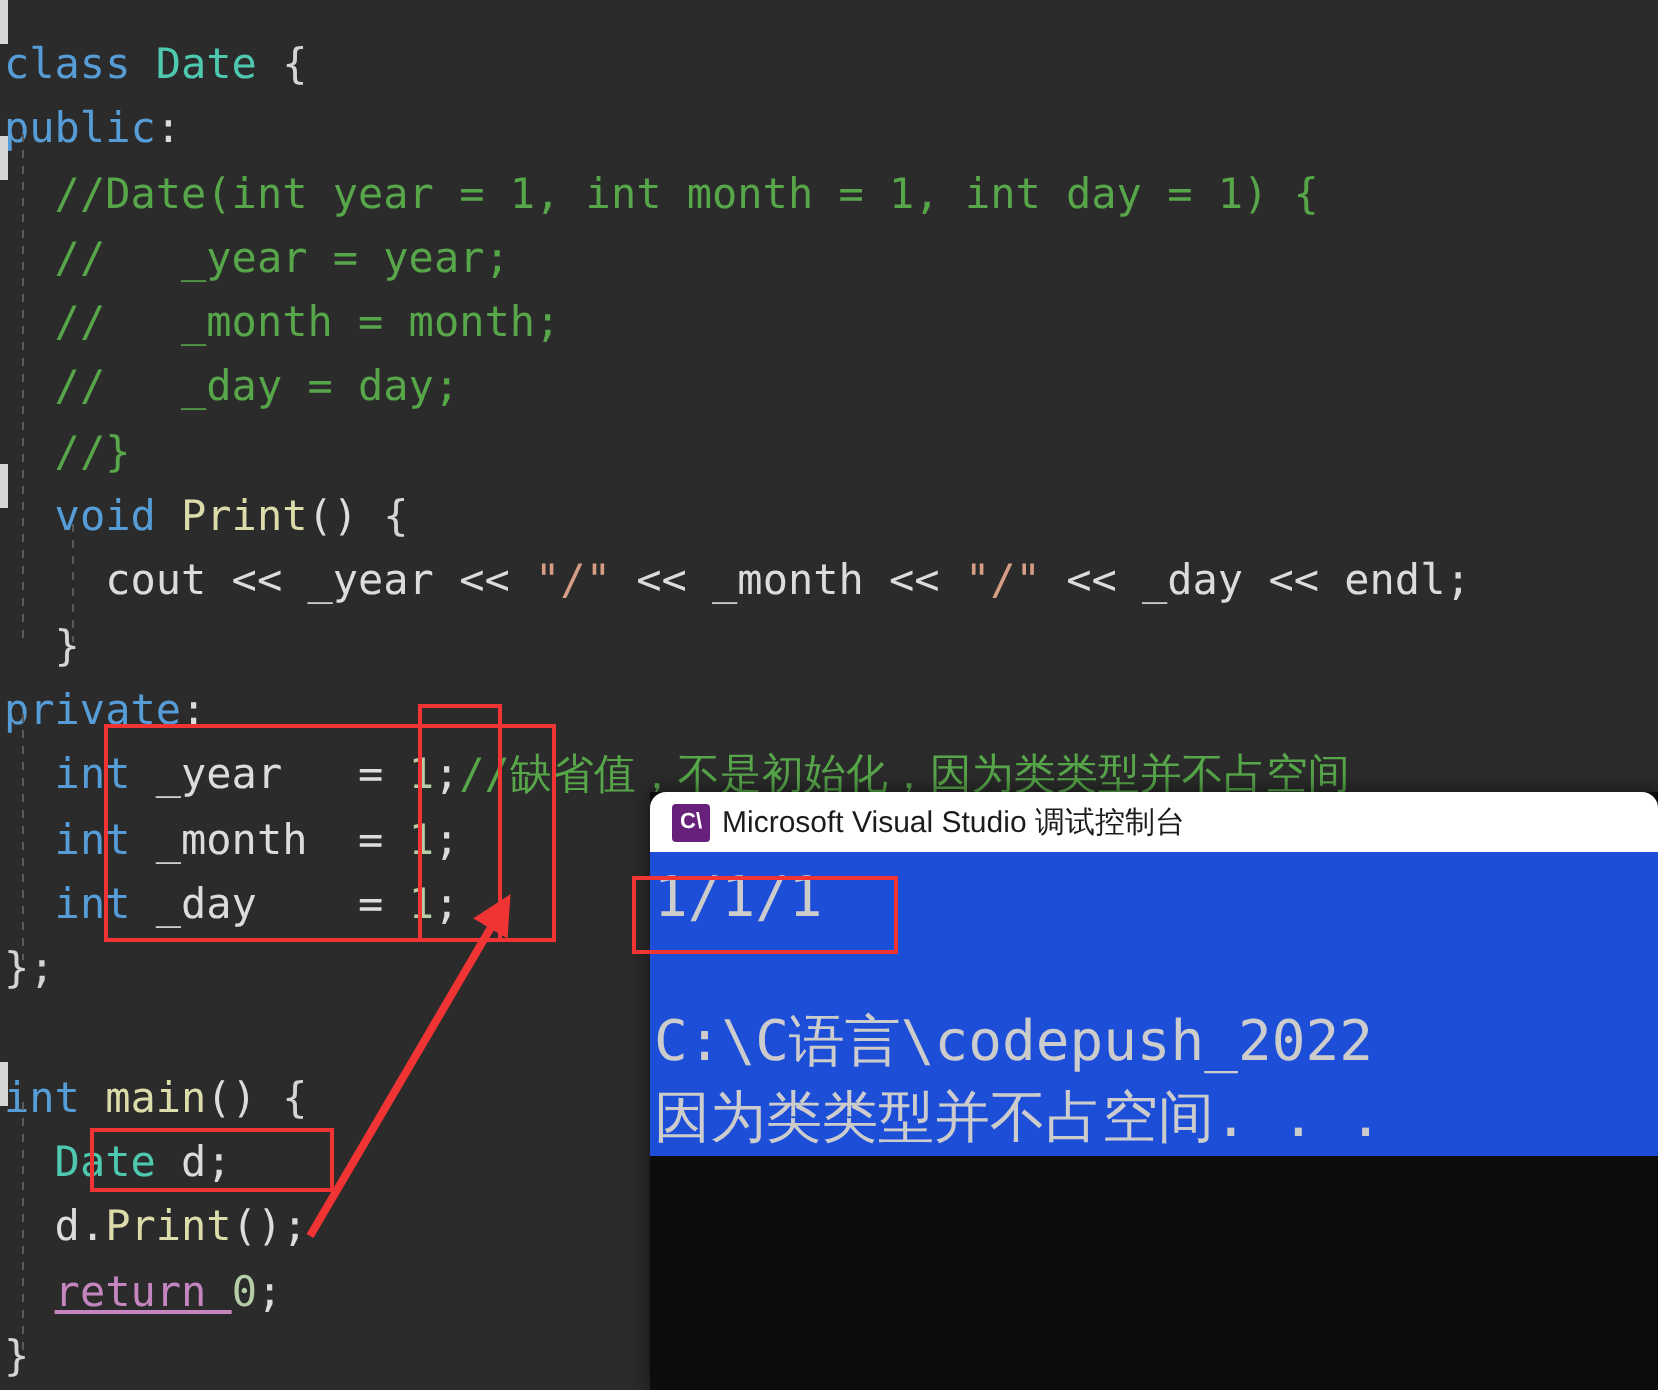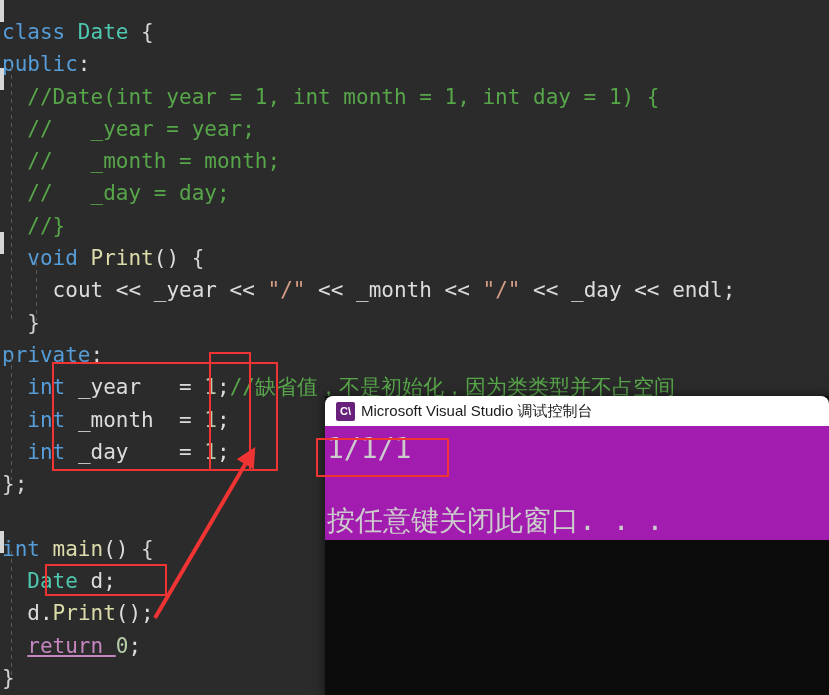--- a/index.html
+++ b/index.html
@@ -69,21 +69,21 @@
     display:flex;align-items:center;justify-content:center;
     color:#ffffff;font-family:"Liberation Sans",sans-serif;font-size:11px;font-weight:bold;
     flex:none;
   }
   .console-title{
     margin-left:6px;color:#1b1b1b;
     font-family:"Liberation Sans",sans-serif;font-size:15px;
     white-space:nowrap;
   }
   .console-body{
-    background:#a21caf;color:#cccccc;
+    background:#1d4ed8;color:#cccccc;
     font-family:"DejaVu Sans Mono","Liberation Mono",monospace;
     font-size:28px;line-height:38px;
     white-space:pre;overflow:hidden;
     padding:4px 0 0 2px;
     box-sizing:border-box;
   }
   .console-line{height:38px;white-space:pre;}
   .console-spacer{height:34px;}
 </style>
 </head>
@@ -105,21 +105,21 @@
         <div class="gutmark" style="top: 232px; height: 22px;"></div>
         <div class="gutmark" style="top: 531px; height: 22px;"></div>
       </div>
   </div>
 
   <div class="console" id="console-win" style="left: 325px; top: 396px; width: 504px; height: 299px;">
     <div class="console-titlebar">
       <div class="console-icon">C\</div>
       <div class="console-title">Microsoft Visual Studio 调试控制台</div>
     </div>
-    <div class="console-body" id="console-body"><div class="console-line">1/1/1</div><div class="console-line console-spacer"></div><div class="console-line">按任意键关闭此窗口. . .</div></div>
+    <div class="console-body" id="console-body"><div class="console-line">1/1/1</div><div class="console-line console-spacer"></div><div class="console-line">C:\C语言\codepush_2022</div><div class="console-line">因为类类型并不占空间. . .</div></div>
   </div>
 
   <div id="boxes">
       <div class="redbox" style="left: 52px; top: 362px; width: 226px; height: 109px; border-color: rgb(240, 52, 52);"></div>
       <div class="redbox" style="left: 209px; top: 352px; width: 42px; height: 119px; border-color: rgb(240, 52, 52);"></div>
       <div class="redbox" style="left: 45px; top: 564px; width: 122px; height: 32px; border-color: rgb(240, 52, 52);"></div>
       <div class="redbox" style="left: 316px; top: 438px; width: 133px; height: 39px; border-color: rgb(240, 52, 52);"></div>
     </div>
 
   <svg class="arrow" id="arrow-svg" viewBox="0 0 829 695" width="829" height="695">

